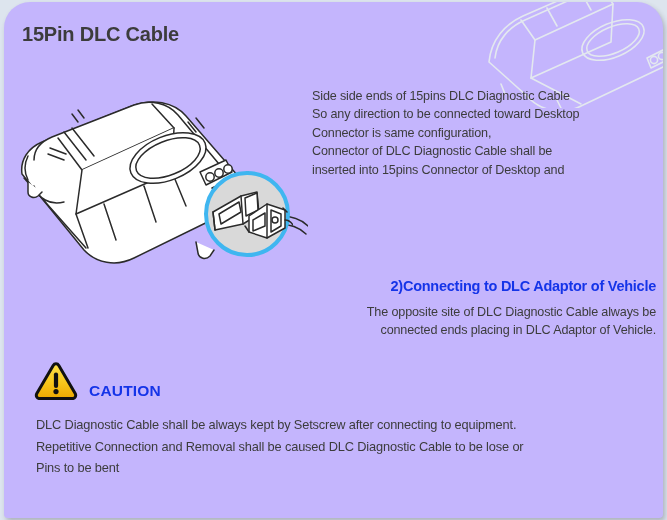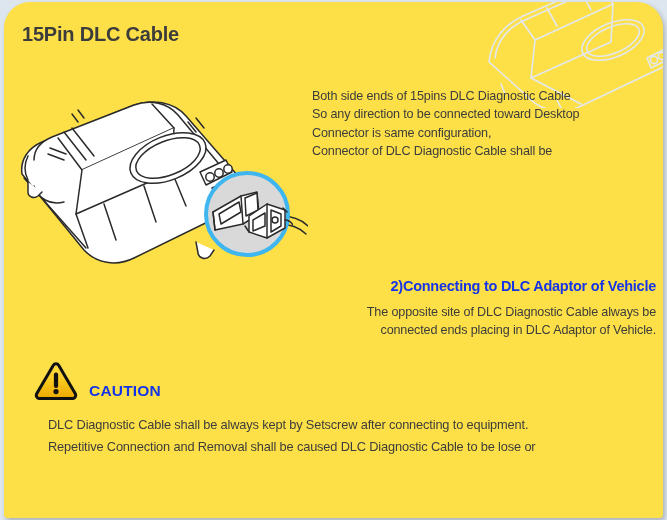--- a/index.html
+++ b/index.html
@@ -21,21 +21,21 @@
     box-sizing: border-box;
   }
 
   
   .card {
     position: absolute;
     left: 4px;
     top: 2px;
     width: 659px;
     height: 516px;
-    background: #fde047;
+    background: #c4b5fd;
     border-top-left-radius: 26px;
     border-top-right-radius: 26px;
     border-bottom-left-radius: 4px;
     border-bottom-right-radius: 4px;
     box-shadow: 2px 3px 5px rgba(60,60,70,0.30);
     overflow: hidden;
   }
 
   
   .watermark {
@@ -116,21 +116,21 @@
     display: block;
   }
   .caution-label {
     margin-left: 11px;
     font-size: 15.5px;
     font-weight: bold;
     color: #1534e8;
     letter-spacing: 0.2px;
   }
   .caution-body {
-    margin: 14px 0 0 12px;
+    margin: 14px 0 0 0;
     padding-left: 2px;
     font-size: 12.8px;
     line-height: 21.5px;
     color: #3c3c3c;
     letter-spacing: -0.15px;
   }
   .caution-body .line { white-space: nowrap; display: block; }
 </style>
 </head>
 <body>
@@ -219,24 +219,25 @@
         <circle cx="74" cy="52" r="3"></circle>
 
         <path d="M44 58 L48 64 M82 40 L86 44"></path>
 
         <path d="M84 52 C88 52 90 54 92 57" fill="none"></path>
       </g>
     </svg>
 
     <div class="section one">
       <div class="section-body">
-        <span class="line">Both side ends of 15pins DLC Diagnostic Cable</span>
+        <span class="line">Side side ends of 15pins DLC Diagnostic Cable</span>
         <span class="line">So any direction to be connected toward Desktop</span>
         <span class="line">Connector is same configuration,</span>
         <span class="line">Connector of DLC Diagnostic Cable shall be</span>
+        <span class="line">inserted into 15pins Connector of Desktop and</span>
       </div>
     </div>
 
     <div class="section two">
       <div class="section-heading">2)Connecting to DLC Adaptor of Vehicle</div>
       <div class="section-body">
         <span class="line">The opposite site of DLC Diagnostic Cable always be</span>
         <span class="line">connected ends placing in DLC Adaptor of Vehicle.</span>
       </div>
     </div>
@@ -253,17 +254,18 @@
           </defs>
           <path d="M19.2 3.4 C20.5 1.2 23.5 1.2 24.8 3.4 L41.2 31.6 C42.5 33.9 40.9 36.6 38.3 36.6 L5.7 36.6 C3.1 36.6 1.5 33.9 2.8 31.6 Z" fill="url(#warnGrad)" stroke="#111111" stroke-width="3" stroke-linejoin="round"></path>
           <path d="M22 12.5 L22 24" stroke="#111111" stroke-width="4.2" stroke-linecap="round"></path>
           <circle cx="22" cy="29.6" r="2.6" fill="#111111"></circle>
         </svg>
         <span class="caution-label">CAUTION</span>
       </div>
       <div class="caution-body">
         <span class="line">DLC Diagnostic Cable shall be always kept by Setscrew after connecting to equipment.</span>
         <span class="line">Repetitive Connection and Removal shall be caused DLC Diagnostic Cable to be lose or</span>
+        <span class="line">Pins to be bent</span>
       </div>
     </div>
 
   </div>
 </div>
 
 </body></html>

